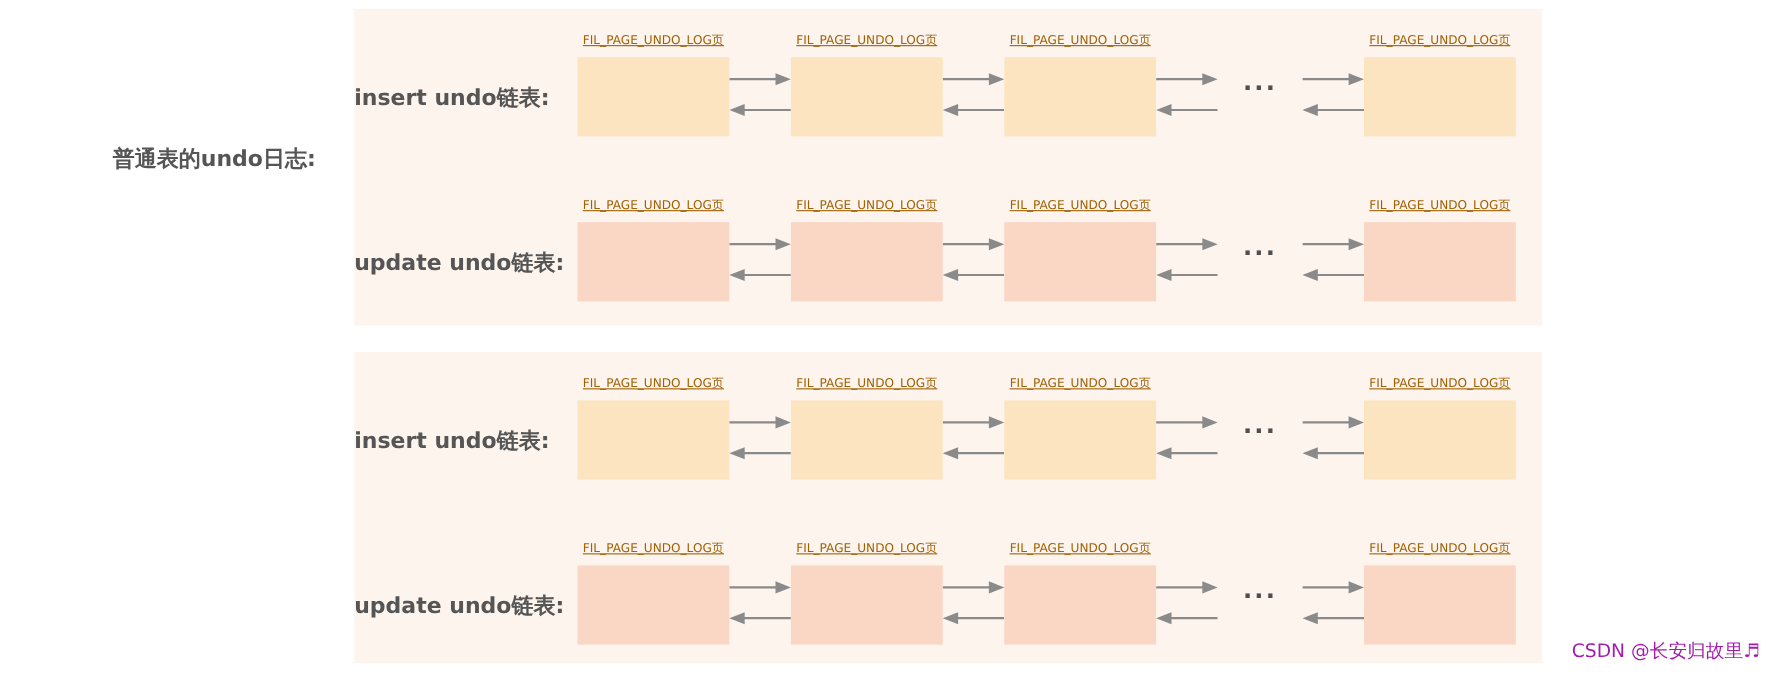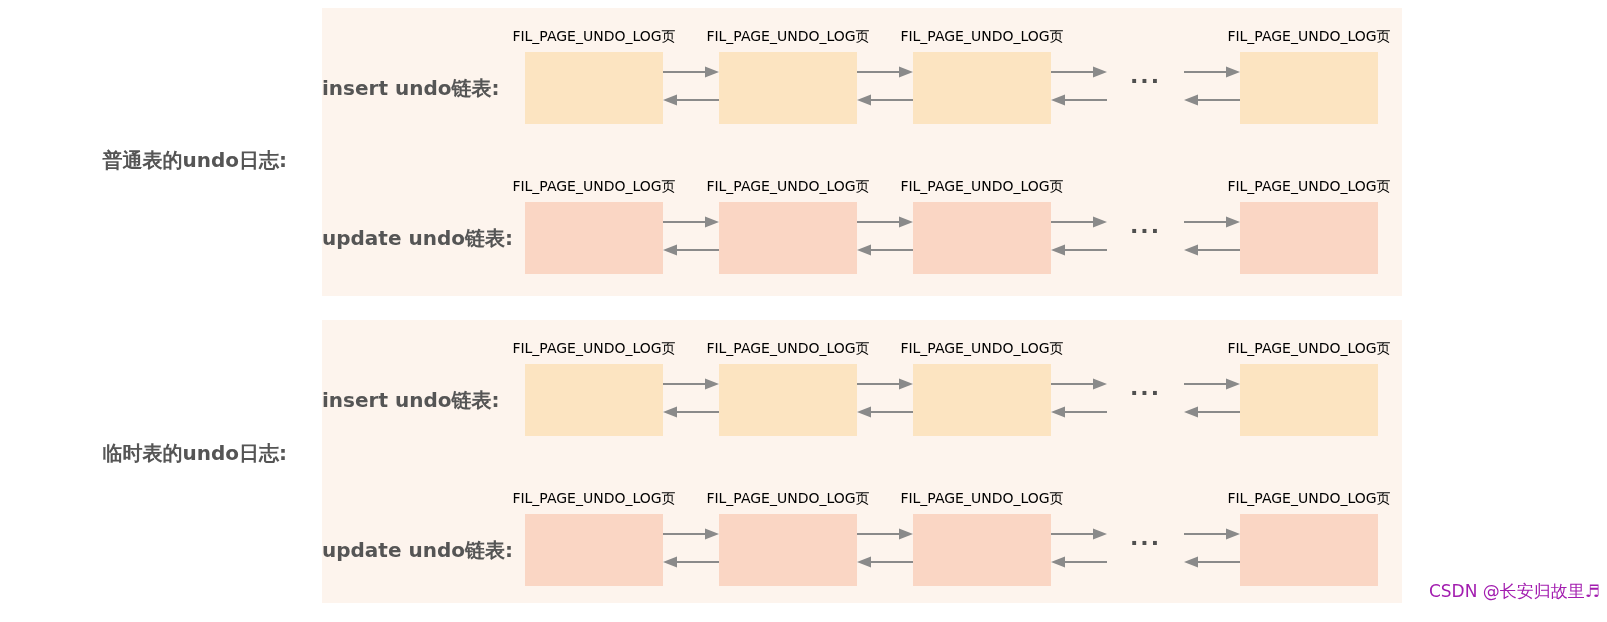--- a/index.html
+++ b/index.html
@@ -11,21 +11,21 @@
     overflow:hidden;
   }
   .canvas { position:absolute; inset:0; }
 
   
   .section-label {
     position:absolute; left:0; width:287px;
     text-align:right; font-size:20px; font-weight:bold;
     color:#555555; white-space:nowrap; line-height:24px;
   }
-  .section-label.s1 { top:148px;padding-left:48px; }
+  .section-label.s1 { top:132px;padding-left:48px; }
   .section-label.s2 { top:441px; }
 
   
   .panel {
     position:absolute; left:322px; width:1080px;
     background:#fdf4ed;
     display:flex; flex-direction:column;
     padding-top:20px; gap:54px;
   }
   .panel.p1 { top:8px;   height:288px; }
@@ -33,22 +33,22 @@
 
   
   .row { display:flex; align-items:flex-end; }
   .row-label {
     width:175px; margin-right:28px; margin-bottom:23px;
     text-align:center; font-size:20px; font-weight:bold;
     color:#555555; white-space:nowrap; line-height:26px;
   }
   .node { display:flex; flex-direction:column; align-items:center; width:138px; }
   .page-title {
-    font-size:14px; color:#000000; white-space:nowrap;
-    margin-bottom:7px; line-height:17px;
+    font-size:11px; color:#a16207; white-space:nowrap;
+    margin-bottom:7px; line-height:17px;text-decoration:underline;
   }
   .page-box { width:138px; height:72px; }
   .page-box.insert { background:#fce4c1; }
   .page-box.update { background:#fad6c4; }
 
   .link { width:56px; height:72px; flex:none; }
   .link svg { display:block; }
   .xlink { width:189px; height:72px; flex:none; display:flex; }
   .dots-gap { width:77px; height:72px; position:relative; }
   .dots {
@@ -72,21 +72,20 @@
       <polygon points="42,14.5 56,20 42,25.5" fill="#8a8a8a"></polygon>
       <line x1="13" y1="48" x2="56" y2="48" stroke="#8a8a8a" stroke-width="2"></line>
       <polygon points="14,42.5 0,48 14,53.5" fill="#8a8a8a"></polygon>
     </g>
   </defs>
 </svg>
 
 <div class="canvas">
 
   <div class="section-label s1">普通表的undo日志:</div>
-  <div class="section-label s2">临时表的undo日志:</div>
 
   <div class="panel p1">
 
     <div class="row">
       <div class="row-label">insert undo链表:</div>
       <div class="node">
         <div class="page-title">FIL_PAGE_UNDO_LOG页</div>
         <div class="page-box insert"></div>
       </div>
       <div class="link">

